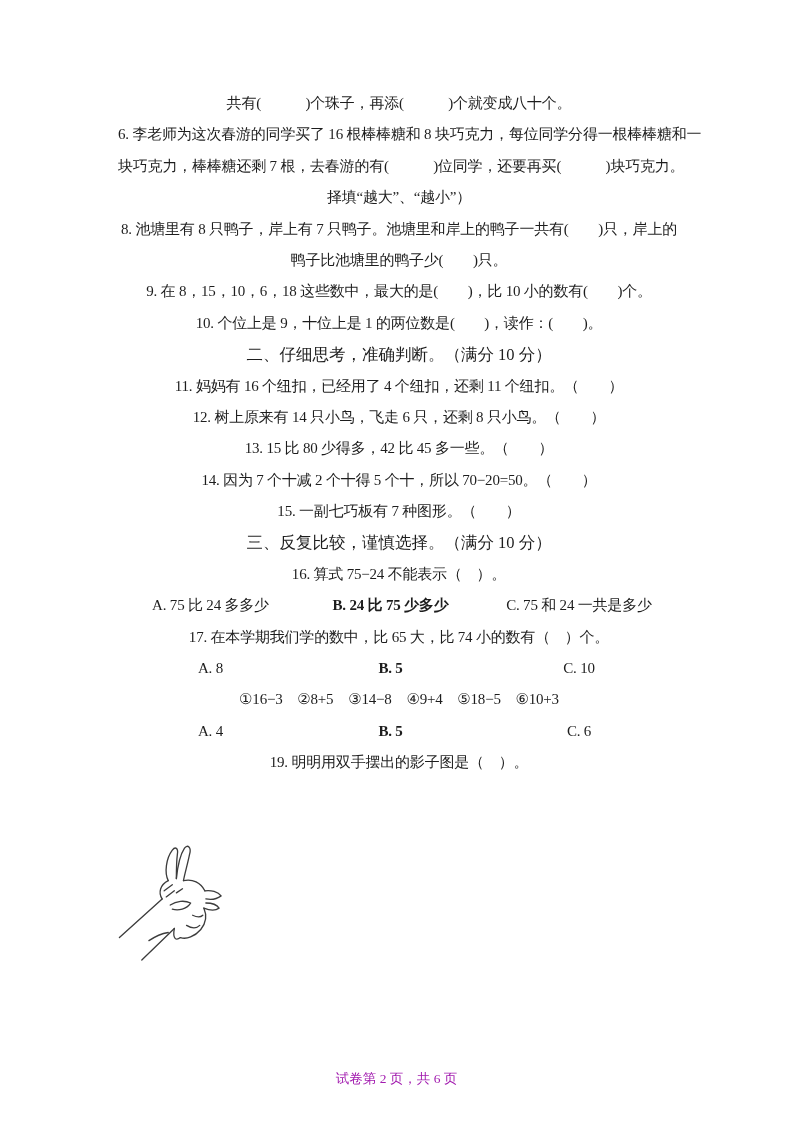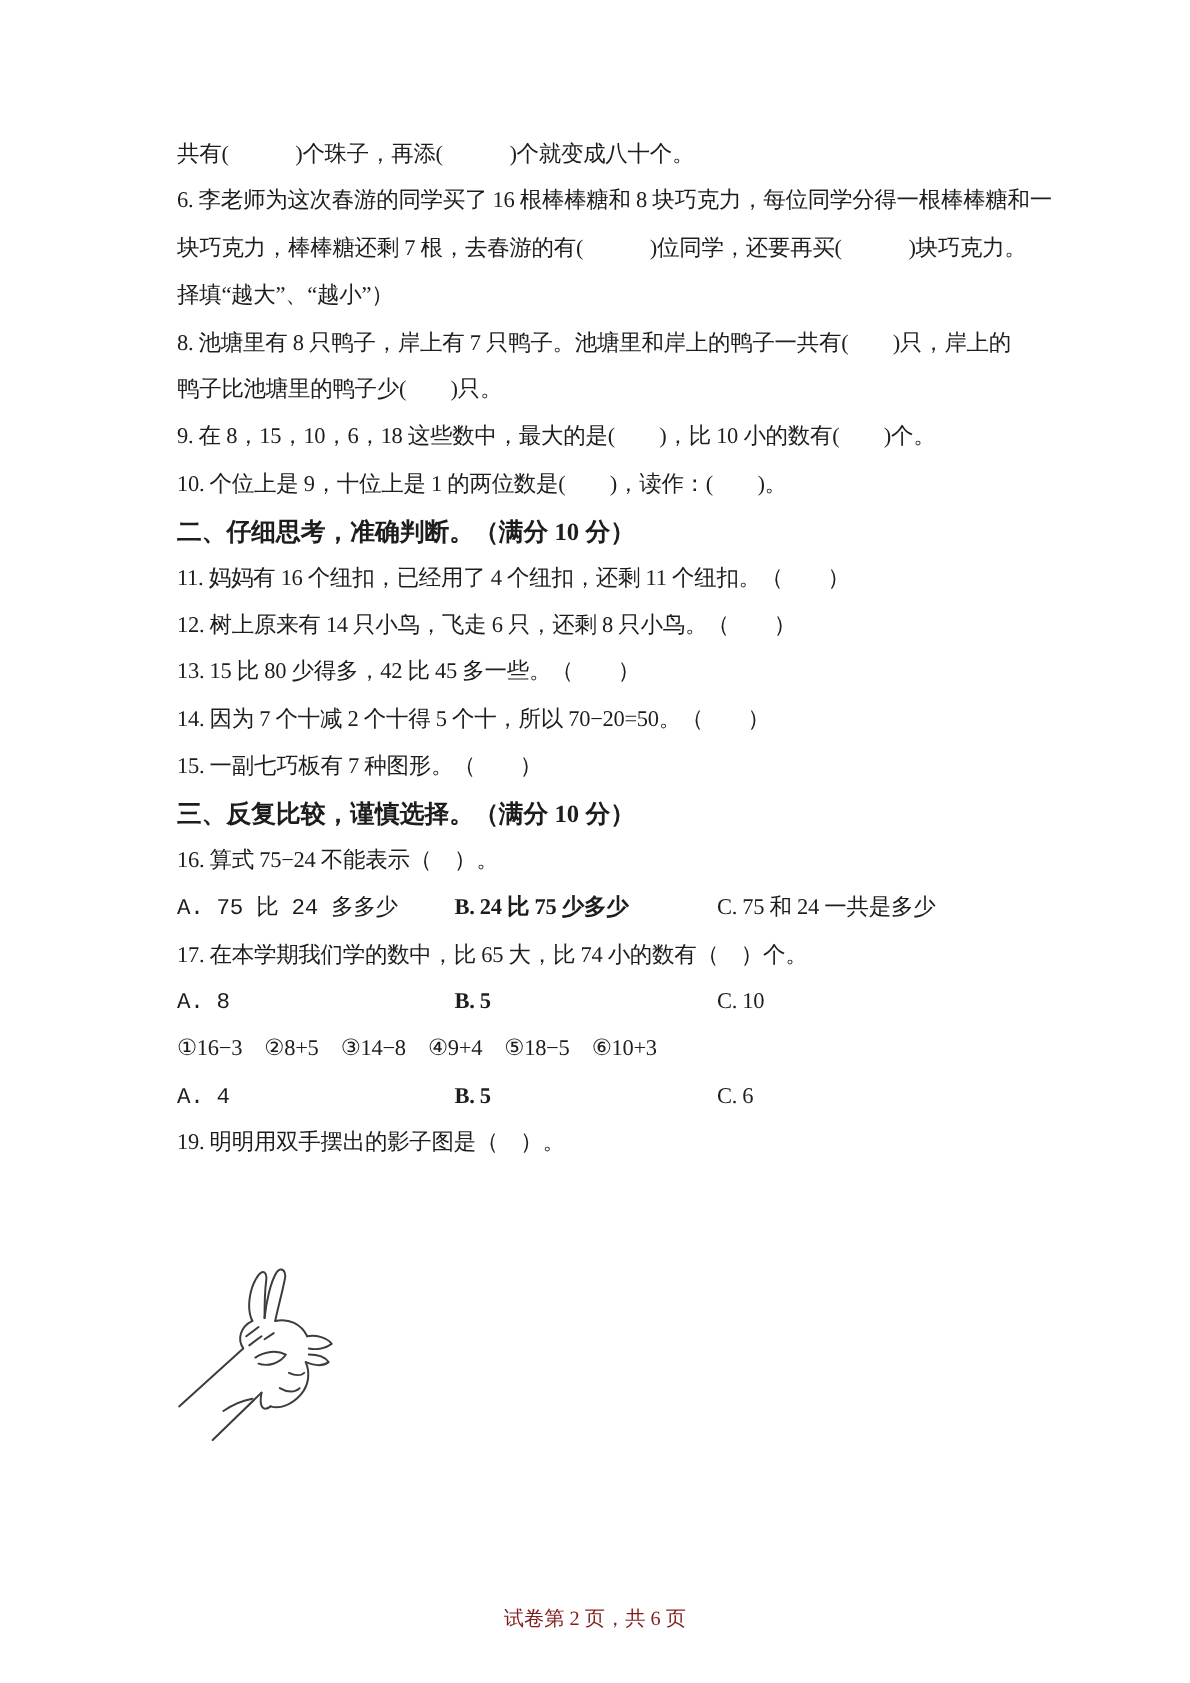--- a/index.html
+++ b/index.html
@@ -15,28 +15,29 @@
     position: absolute;
     left: 118px; top: 88px;
     width: 562px;
   }
   .line {
     height: 31.4px;
     line-height: 31.4px;
     font-size: 15px;
     white-space: nowrap;
     letter-spacing: -0.2px;
+    text-align: center;
   }
   .line.heading {
-    font-weight: bold;
+    font-weight: normal;
     font-size: 16.5px;
     letter-spacing: 0;
   }
   .line.options { display: flex; }
-  .line.options span:nth-child(1) { width: 185px; flex: 0 0 auto; font-family: Liberation Mono, monospace; }
+  .line.options span:nth-child(1) { width: 185px; flex: 0 0 auto; }
   .line.options span:nth-child(2) { width: 175px; flex: 0 0 auto; font-weight: bold; }
   .line.options span:nth-child(3) { flex: 1 1 auto; }
   .hand-figure {
     position: absolute;
     left: 114px; top: 842px;
     width: 140px; height: 120px;
   }
   .hand-figure svg { width: 100%; height: 100%; }
   .hand-figure path {
     fill: none;
@@ -44,21 +45,21 @@
     stroke-width: 1.3;
     stroke-linecap: round;
     stroke-linejoin: round;
   }
   .page-footer {
     position: absolute;
     left: 0; top: 1070px;
     width: 100%;
     text-align: center;
     font-size: 13.5px;
-    color: #7f1d1d;
+    color: #a21caf;
   }
 </style>
 </head>
 <body>
 
 <div class="content" id="lines-container">
     <div class="line">共有(　　　)个珠子，再添(　　　)个就变成八十个。</div>
     <div class="line">6. 李老师为这次春游的同学买了 16 根棒棒糖和 8 块巧克力，每位同学分得一根棒棒糖和一</div>
     <div class="line">块巧克力，棒棒糖还剩 7 根，去春游的有(　　　)位同学，还要再买(　　　)块巧克力。</div>
     <div class="line">择填“越大”、“越小”）</div>

